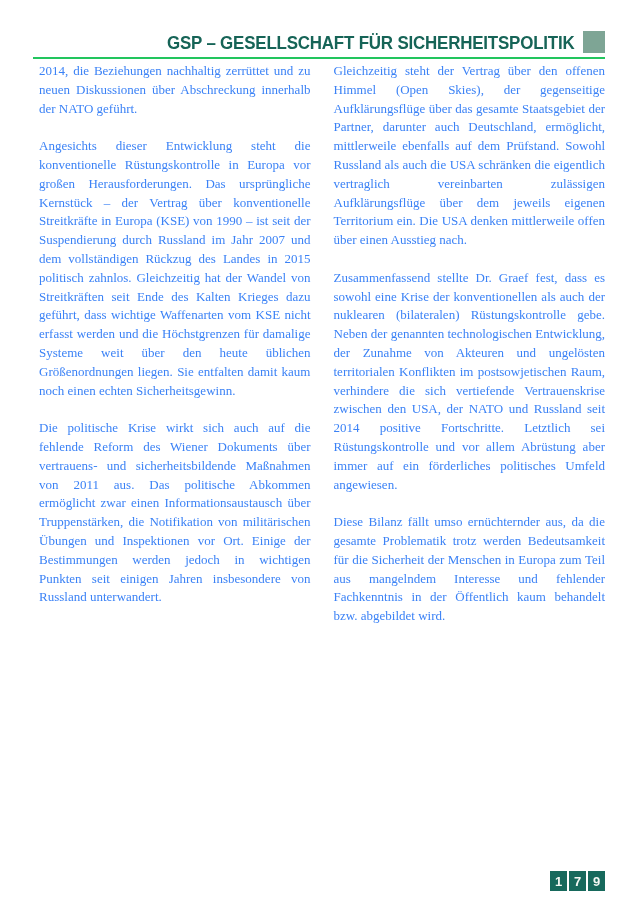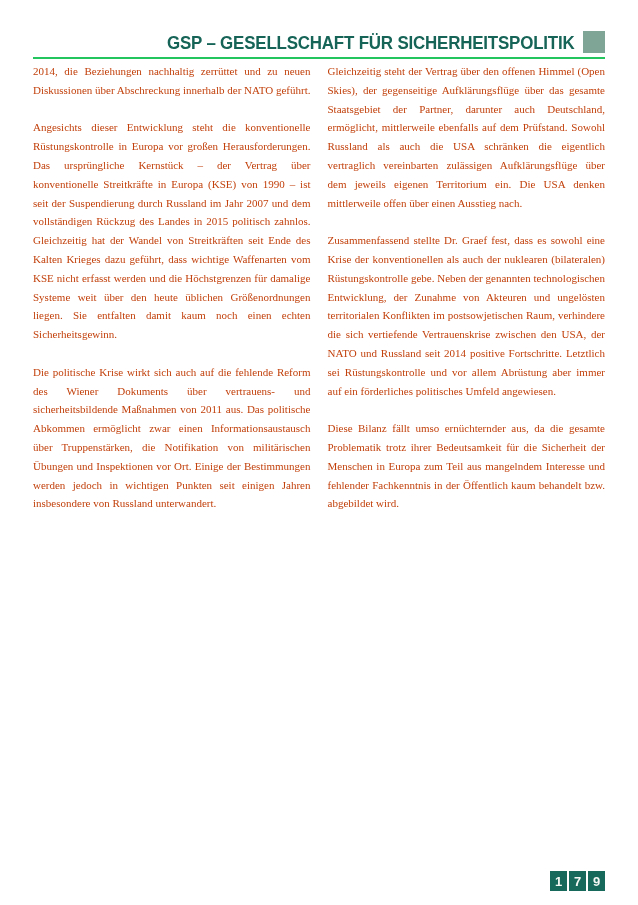--- a/index.html
+++ b/index.html
@@ -52,25 +52,26 @@
     position: absolute;
     left: 33px;
     top: 62px;
     width: 572px;
     display: flex;
     gap: 17px;
   }
   .col {
     width: 278px;
     flex: 1 1 0;
-    font-size: 11px;
+    font-size: 13px;
     line-height: 18.8px;
-    color: #c2410c;
+    color: #3b82f6;
     text-align: justify;
     hyphens: auto;
+    margin-left: 6px;
     -webkit-hyphens: auto;
   }
   .col p {
     margin: 0 0 18.8px 0;
   }
   
   .footer {
     position: absolute;
     right: 33px;
     bottom: 14px;
@@ -102,21 +103,21 @@
 
   <div class="columns">
     <div class="col">
       <p>2014, die Beziehungen nachhaltig zerrüttet und zu neuen Diskussionen über Abschreckung innerhalb der NATO geführt.</p>
       <p>Angesichts dieser Entwicklung steht die konventionelle Rüstungskontrolle in Europa vor großen Herausforderungen. Das ursprüngliche Kernstück – der Vertrag über konventionelle Streitkräfte in Europa (KSE) von 1990 – ist seit der Suspendierung durch Russland im Jahr 2007 und dem vollständigen Rückzug des Landes in 2015 politisch zahnlos. Gleichzeitig hat der Wandel von Streitkräften seit Ende des Kalten Krieges dazu geführt, dass wichtige Waffenarten vom KSE nicht erfasst werden und die Höchstgrenzen für damalige Systeme weit über den heute üblichen Größenordnungen liegen. Sie entfalten damit kaum noch einen echten Sicherheitsgewinn.</p>
       <p>Die politische Krise wirkt sich auch auf die fehlende Reform des Wiener Dokuments über vertrauens- und sicherheitsbildende Maßnahmen von 2011 aus. Das politische Abkommen ermöglicht zwar einen Informationsaustausch über Truppenstärken, die Notifikation von militärischen Übungen und Inspektionen vor Ort. Einige der Bestimmungen werden jedoch in wichtigen Punkten seit einigen Jahren insbesondere von Russland unterwandert.</p>
     </div>
     <div class="col">
       <p>Gleichzeitig steht der Vertrag über den offenen Himmel (Open Skies), der gegenseitige Aufklärungsflüge über das gesamte Staatsgebiet der Partner, darunter auch Deutschland, ermöglicht, mittlerweile ebenfalls auf dem Prüfstand. Sowohl Russland als auch die USA schränken die eigentlich vertraglich vereinbarten zulässigen Aufklärungsflüge über dem jeweils eigenen Territorium ein. Die USA denken mittlerweile offen über einen Ausstieg nach.</p>
       <p>Zusammenfassend stellte Dr. Graef fest, dass es sowohl eine Krise der konventionellen als auch der nuklearen (bilateralen) Rüstungskontrolle gebe. Neben der genannten technologischen Entwicklung, der Zunahme von Akteuren und ungelösten territorialen Konflikten im postsowjetischen Raum, verhindere die sich vertiefende Vertrauenskrise zwischen den USA, der NATO und Russland seit 2014 positive Fortschritte. Letztlich sei Rüstungskontrolle und vor allem Abrüstung aber immer auf ein förderliches politisches Umfeld angewiesen.</p>
-      <p>Diese Bilanz fällt umso ernüchternder aus, da die gesamte Problematik trotz ihrer Bedeutsamkeit für die Sicherheit der Menschen in Europa zum Teil aus mangelndem Interesse und fehlender Fachkenntnis in der Öffentlich kaum behandelt bzw. abgebildet wird.</p>
+      <p>Diese Bilanz fällt umso ernüchternder aus, da die gesamte Problematik trotz werden Bedeutsamkeit für die Sicherheit der Menschen in Europa zum Teil aus mangelndem Interesse und fehlender Fachkenntnis in der Öffentlich kaum behandelt bzw. abgebildet wird.</p>
     </div>
   </div>
 
   <div class="footer">
     <div class="digit-box">1</div>
     <div class="digit-box">7</div>
     <div class="digit-box">9</div>
   </div>
 
 </div>

